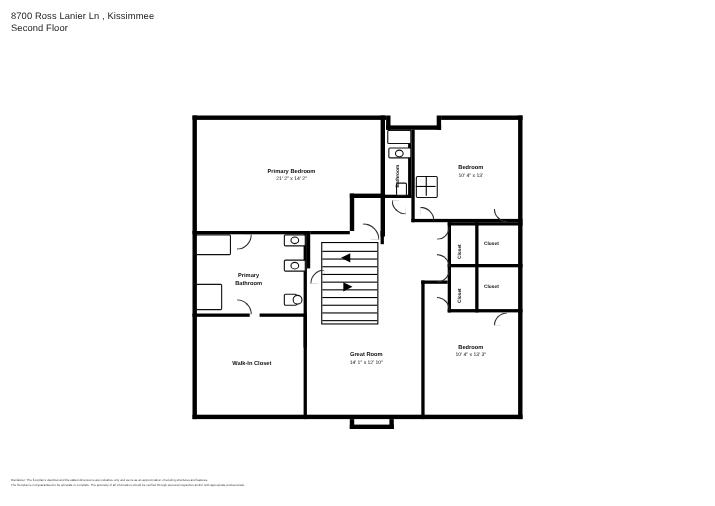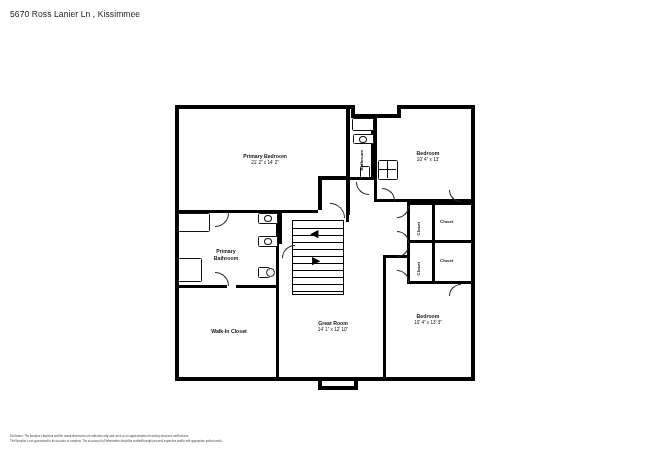--- a/index.html
+++ b/index.html
@@ -137,21 +137,22 @@
     font-size: 11px;
     line-height: 1;
     color: #000;
     font-family: "DejaVu Sans", sans-serif;
   }
 </style>
 </head>
 <body>
 
 <div class="header">
-  <div class="addr">5670 Ross Lanier Ln , Kissimmee</div>
+  <div class="addr">8700 Ross Lanier Ln , Kissimmee</div>
+  <div class="floor">Second Floor</div>
 </div>
 
 <div id="plan">
 
   <div class="wall" style="left:5px; top:5px; width:176px; height:4px;"></div>
 
   <div class="wall" style="left:231px; top:5px; width:74px; height:4px;"></div>
 
   <div class="wall" style="left:181px; top:14px; width:50px; height:4px;"></div>
   <div class="wall" style="left:181px; top:5px; width:4px; height:13px;"></div>

